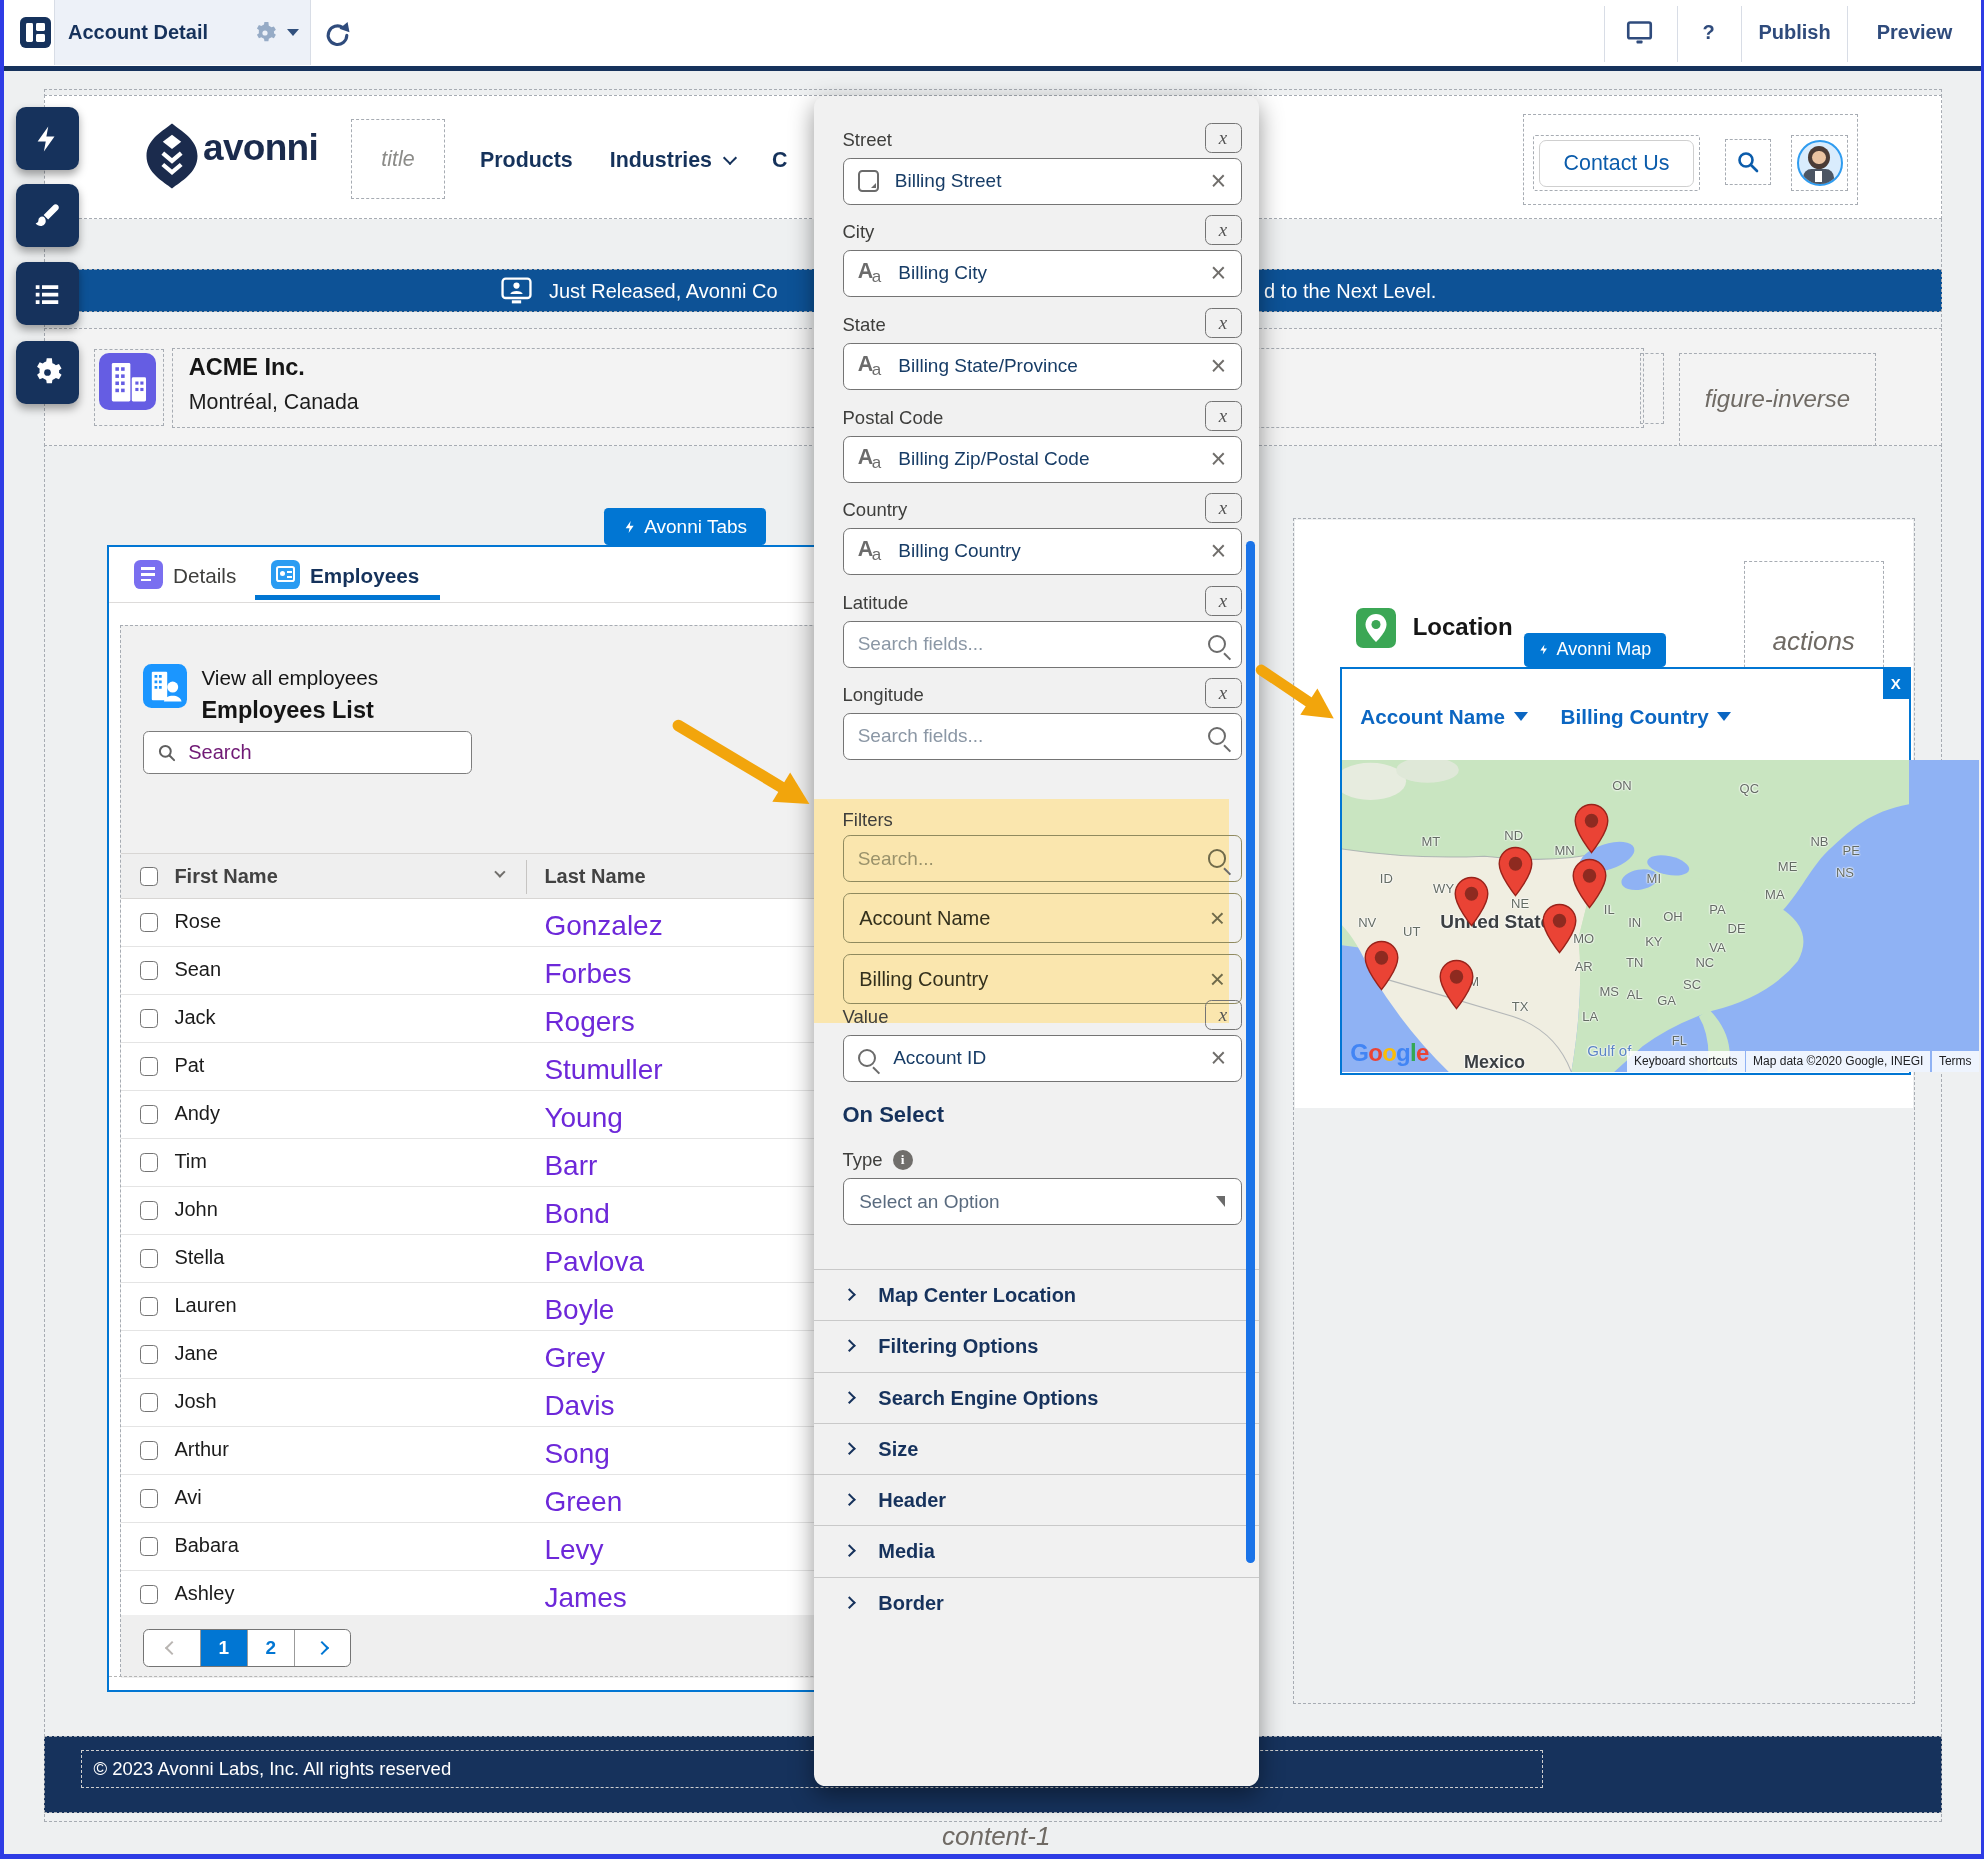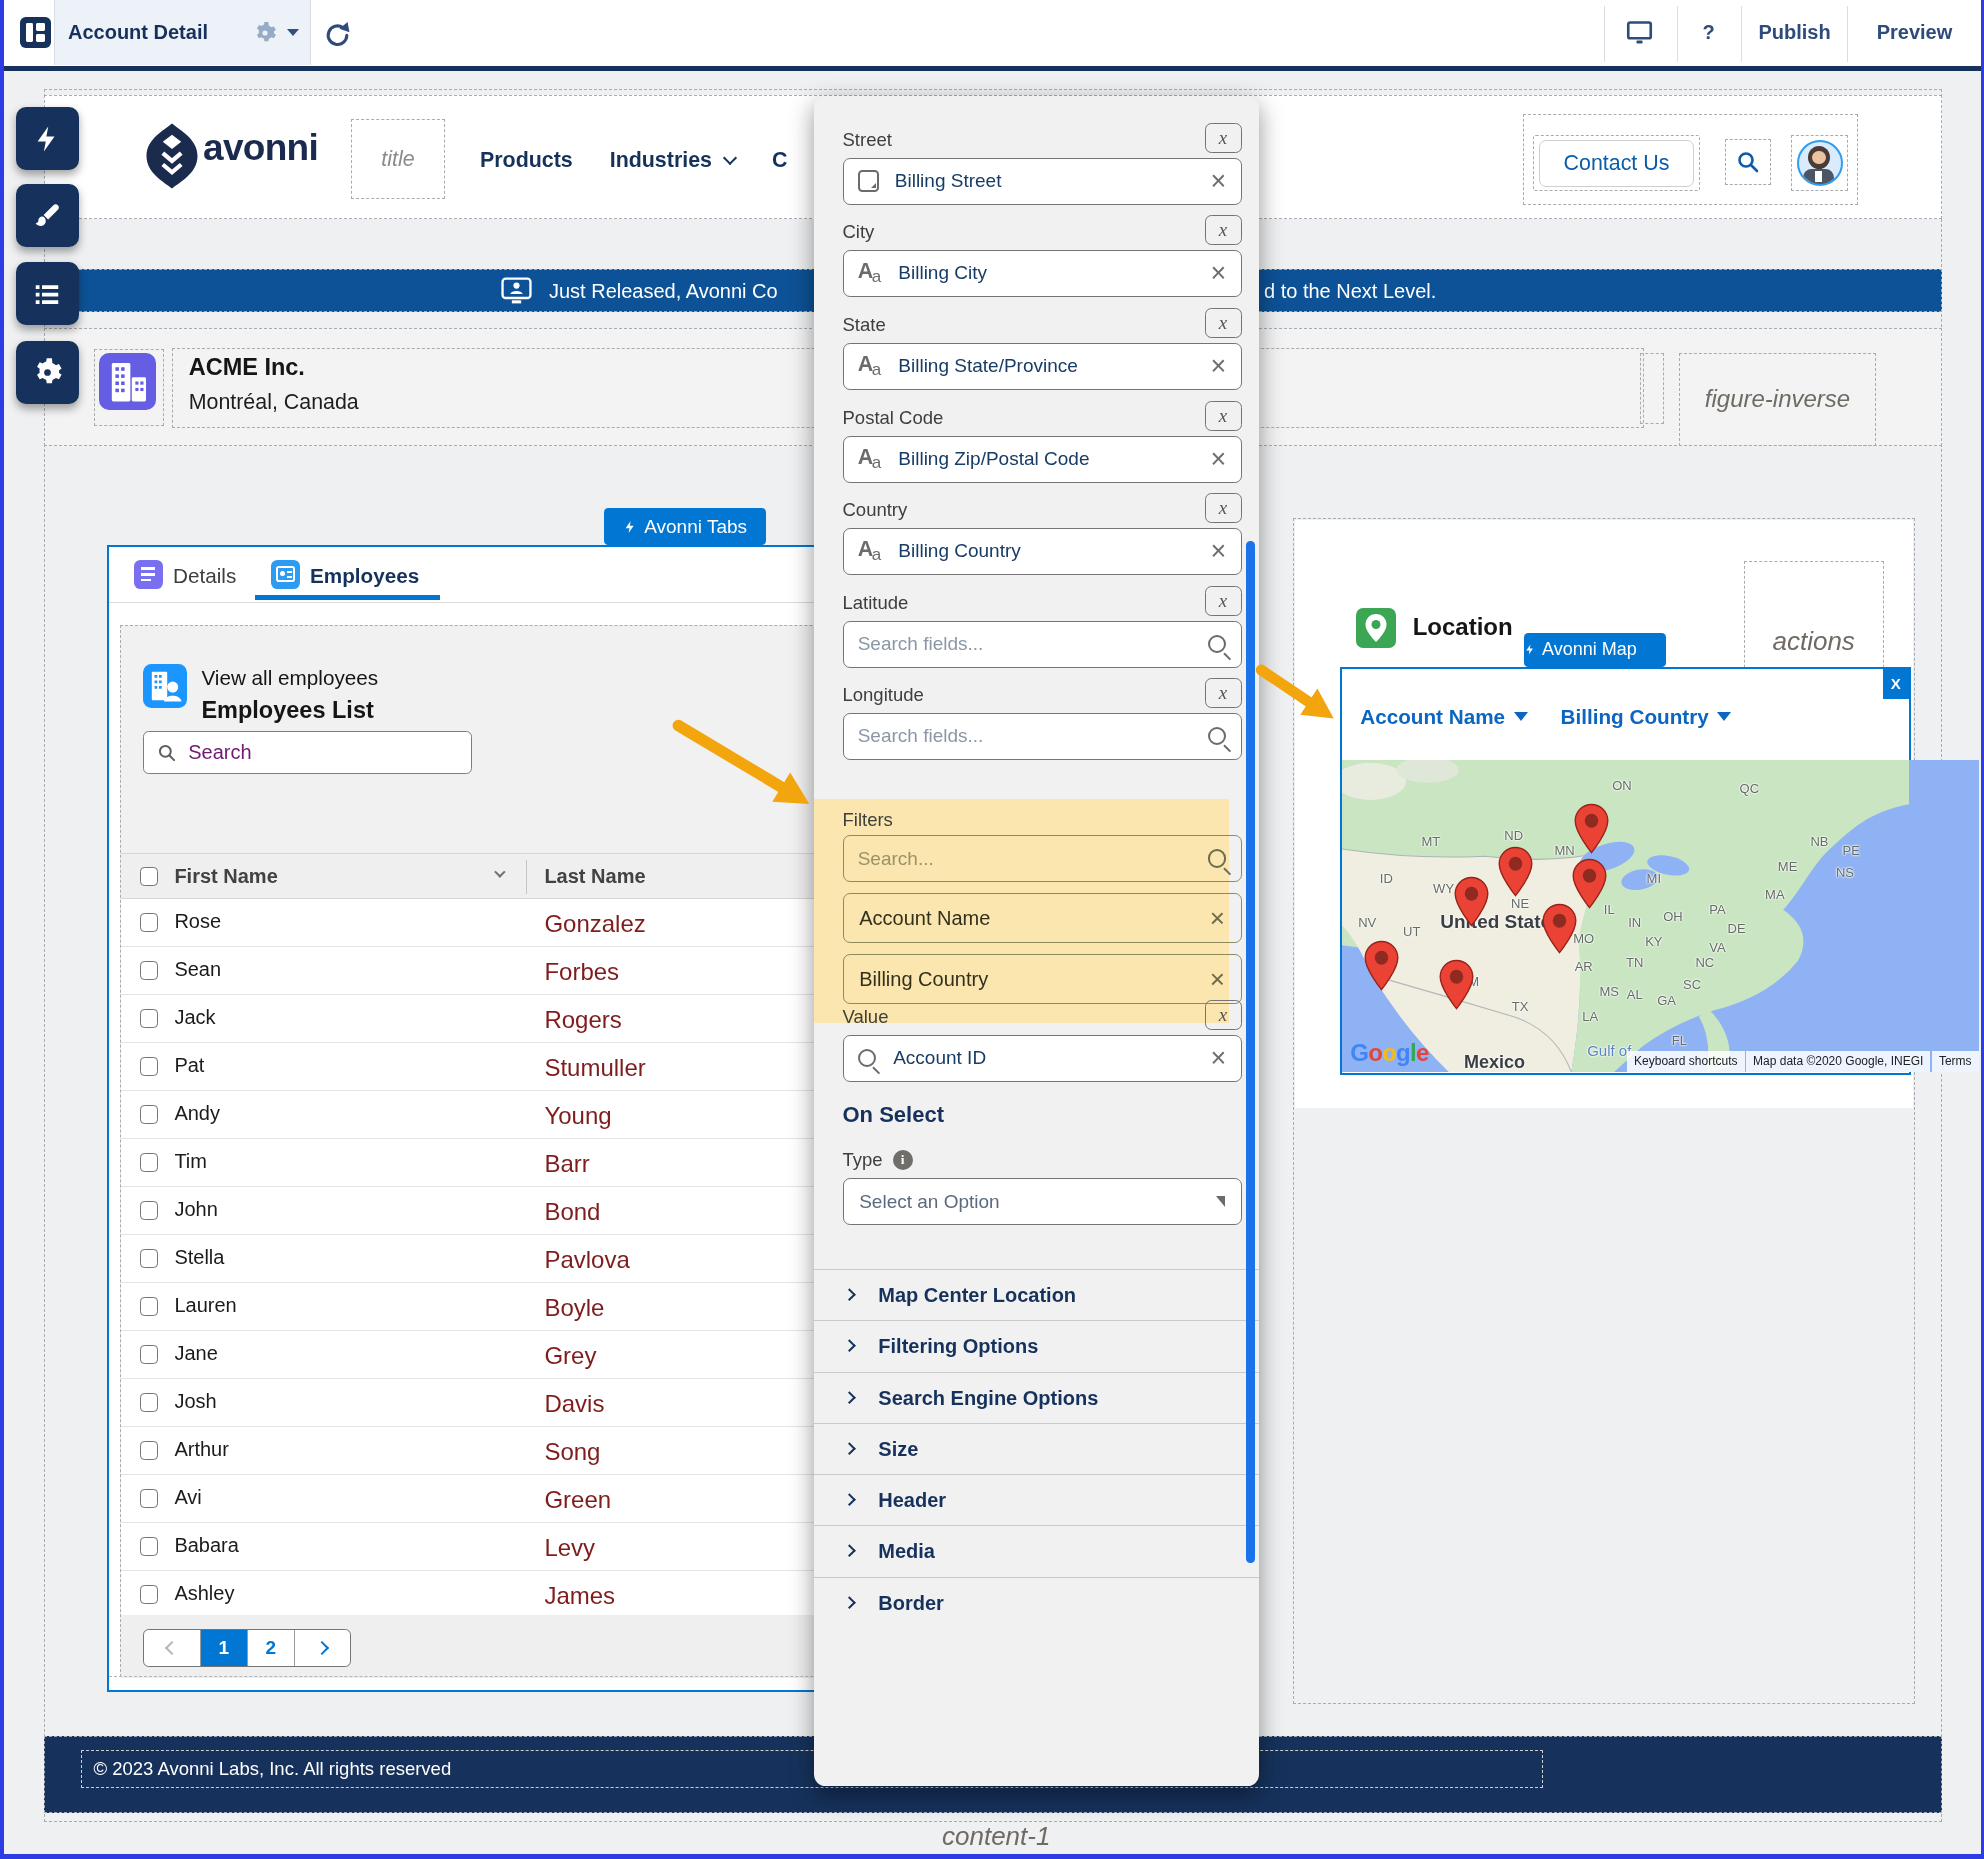--- a/index.html
+++ b/index.html
@@ -16,21 +16,21 @@
   .chev{display:inline-block;width:10px;height:10px;border-right:2.1px solid #706e6b;border-bottom:2.1px solid #706e6b}
   .chev.down{transform:rotate(45deg)}
   .chev.right{transform:rotate(-45deg)}
   .chev.left{transform:rotate(135deg)}
   
   .navitem{font-size:21.4px;font-weight:700;color:#15325b;margin-right:37px;cursor:pointer}
   .cbx{display:inline-block;width:18.5px;height:18.5px;border:1.4px solid #747474;border-radius:4.3px;background:#fff}
   .trow{height:48px;background:#fff;border-bottom:0.7px solid #e4e4e4;position:relative}
   .trow .cb{position:absolute;left:18.5px;top:14.2px}
   .trow .fn{position:absolute;left:53px;top:11.4px;font-size:20px;color:#1b1b1b}
-  .trow .ln{position:absolute;left:423px;top:11.4px;font-size:24px;color:#7f1d1d}
+  .trow .ln{position:absolute;left:423px;top:11.4px;font-size:28px;color:#6d28d9}
   .pagecell{height:38px;display:flex;align-items:center;justify-content:center;font-size:19px;font-weight:700;border-left:0.7px solid #9b9b9b}
   
   #panel{position:absolute;left:814px;top:96px;width:445px;height:1690px;background:#f1f1f1;border-radius:11.4px;box-shadow:0 8.5px 24px rgba(0,0,0,.42);z-index:40}
   .plabel{font-size:18.5px;color:#3e3e3c}
   .xbtn{position:absolute;right:0;width:37px;height:30px;border:1.4px solid #747474;border-radius:6.4px;display:flex;align-items:center;justify-content:center;font-family:"Liberation Serif",serif;font-style:italic;font-size:19px;color:#555}
   .pinput{position:absolute;left:0;width:399px;height:47px;background:#fff;border:1.4px solid #747474;border-radius:7.1px;display:flex;align-items:center;padding:0 14.2px}
   .pval{font-size:19px;color:#173c66}
   .phold{font-size:19px;color:#8b97a5}
   .clearx{margin-left:auto;font-size:27px;color:#706e6b;line-height:1}
   .aa{font-weight:700;color:#6b6b6b;font-size:21.4px;margin-right:15.7px;position:relative;top:-1.4px}
@@ -323,21 +323,21 @@
     <div class="abs" style="left:61px;top:88px;width:40px;height:40px;background:#3ba755;border-radius:7.1px">
       <svg width="40" height="40" viewBox="0 0 40 40">
           <path d="M20 6 C14 6 9.5 10.7 9.5 16.5 C9.5 24 20 34 20 34 C20 34 30.5 24 30.5 16.5 C30.5 10.7 26 6 20 6 Z" fill="#fff"></path>
           <circle cx="20" cy="16.5" r="4.5" fill="#3ba755"></circle>
         </svg>
     </div>
     <span class="abs" style="left:118px;top:93px;font-size:24px;font-weight:800;color:#151515">Location</span>
     <div class="abs dash flexc" style="left:449px;top:41px;width:140px;height:161px;justify-content:center">
       <span style="font-style:italic;font-size:26px;color:#6f6a64">actions</span>
     </div>
-    <div class="abs flexc" style="left:229px;top:113px;width:142px;height:34px;background:#0176d3;border-radius:4.3px;z-index:2">
+    <div class="abs flexc" style="left:229px;top:113px;width:142px;height:34px;background:#0176d3;border-radius:4.3px;justify-content:center;z-index:2">
       <svg width="12" height="17" viewBox="0 0 24 24" style="margin-right:6.4px">
           <path fill="#fff" d="M13 2 4.5 14H11l-1.5 8L18 10h-6.5L13 2z"></path>
         </svg>
       <span style="font-size:18px;color:#fff">Avonni Map</span>
     </div>
 
     <div class="abs" style="left:45px;top:147px;width:571px;height:408px;border:2.1px solid #0176d3;background:#fff">
       <div class="abs flexc" style="right:0;top:0;width:26px;height:30px;background:#0176d3;justify-content:center;font-size:15px;font-weight:700;color:#fff">X</div>
       <div class="abs flexc" id="map-filterbar" style="left:18.5px;top:34px;height:28.5px">
           <span class="flexc" style="font-size: 20.7px; font-weight: 600; color: rgb(11, 102, 194); margin-right: 33px;">Account Name<span style="display: inline-block; width: 0px; height: 0px; border-left: 7.1px solid transparent; border-right: 7.1px solid transparent; border-top: 9.3px solid rgb(11, 102, 194); margin-left: 8.5px;"></span></span>

